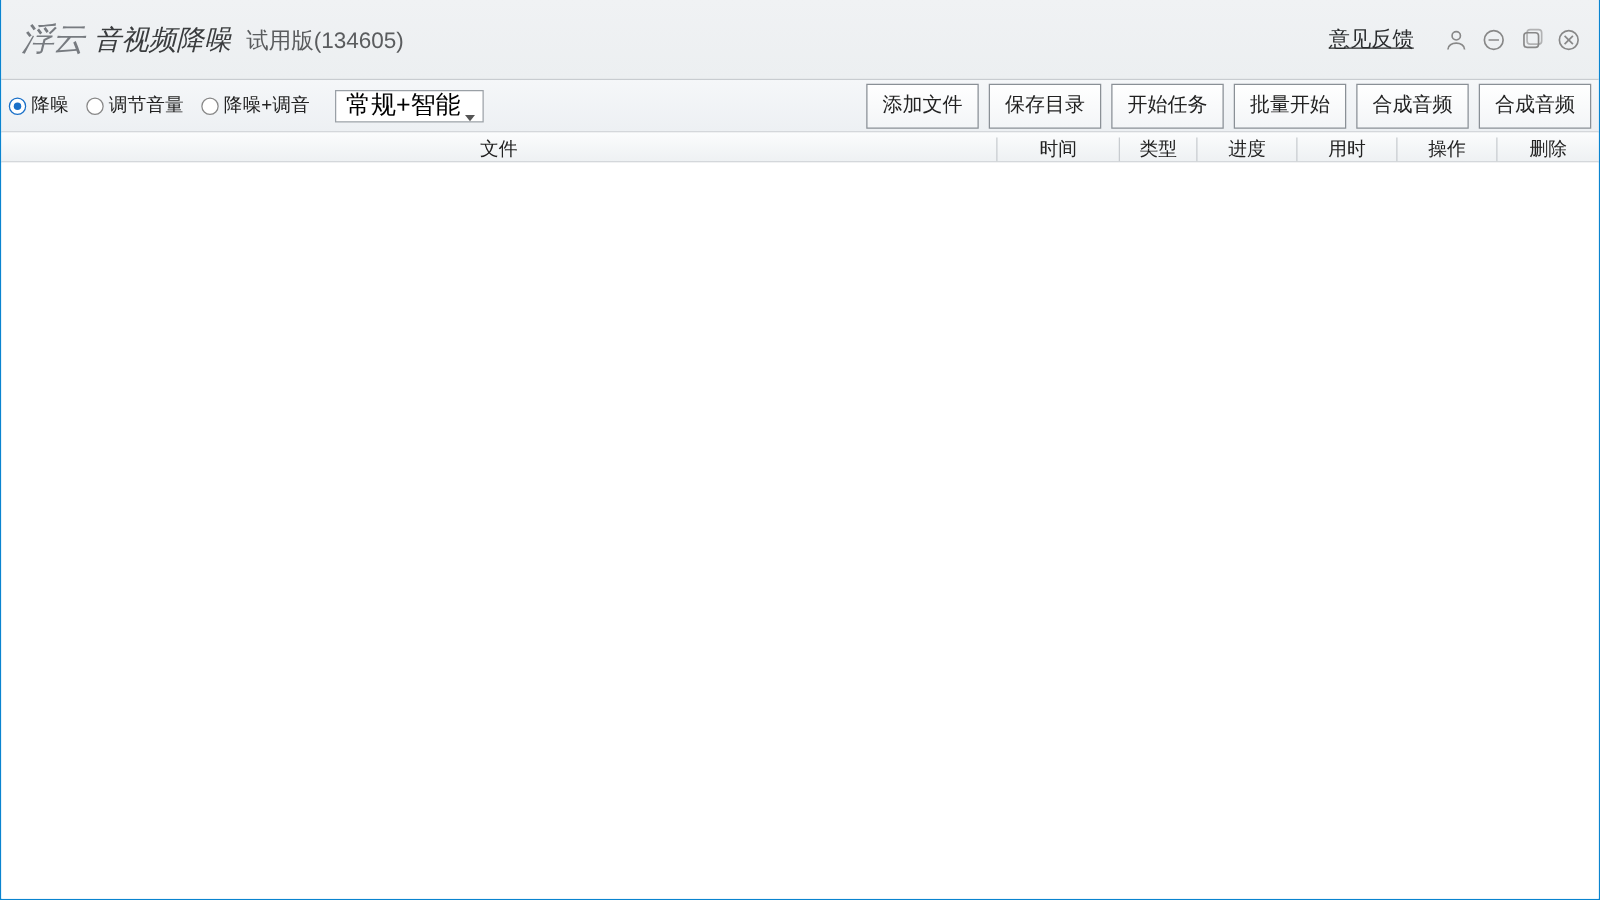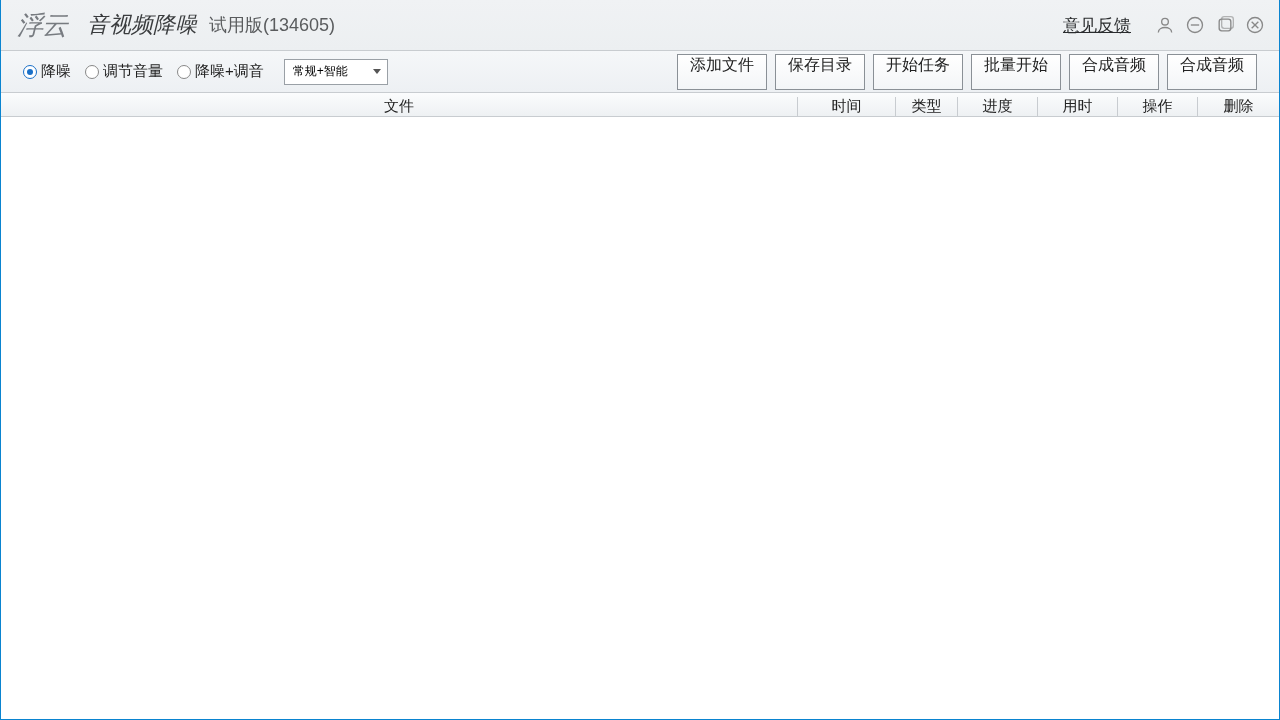--- a/index.html
+++ b/index.html
@@ -1,42 +1,41 @@
 <!DOCTYPE html>
 <html><head>
 <meta charset="utf-8">
 <style>
 * { margin: 0; padding: 0; box-sizing: border-box; }
 html, body { width: 1280px; height: 720px; overflow: hidden; font-family: "Microsoft YaHei", "PingFang SC", sans-serif; }
 body { background: #fff; border: 1px solid #0a84d0; border-top: none; }
 
 
 .titlebar {
-  height: 51px;
+  height: 64px;
   background: linear-gradient(to bottom, #f0f2f4 0%, #eceff1 100%);
   display: flex;
   align-items: center;
   padding: 0 12px 0 16px;
   border-bottom: 1px solid #c8ccd0;
 }
 .logo-text {
   font-family: "STXingkai", "KaiTi", cursive;
   font-size: 26px;
   font-style: italic;
   color: #777b80;
   margin-right: 8px;
   letter-spacing: -1px;
 }
 .app-title {
   font-family: "STXingkai", "KaiTi", serif;
   font-size: 22px;
   font-style: italic;
   color: #3a3c3e;
   margin-right: 12px;
-  margin-left: 12px;
 }
 .app-version {
   font-size: 18px;
   color: #5a5c5e;
 }
 .titlebar-spacer { flex: 1; }
 .feedback-link {
   font-size: 17px;
   color: #2a2c2e;
   text-decoration: underline;
@@ -52,51 +51,51 @@
 }
 .tb-icon svg { width: 20px; height: 20px; stroke: #888; fill: none; stroke-width: 1.6; }
 
 
 .toolbar {
   height: 42px;
   background: linear-gradient(to bottom, #f5f7f9 0%, #edf0f3 100%);
   border-bottom: 1px solid #c8ccd0;
   display: flex;
   align-items: center;
-  padding: 0 22px;
+  padding: 0 6px;
 }
 .radio-group { display: flex; align-items: center; gap: 14px; margin-right: 20px; }
 .radio-item { display: flex; align-items: center; gap: 4px; font-size: 15px; color: #222; cursor: pointer; }
 .radio-dot {
   width: 14px; height: 14px; border-radius: 50%;
   border: 1px solid #888; background: #fff; position: relative;
 }
 .radio-item.sel .radio-dot { border-color: #1a70c8; }
 .radio-item.sel .radio-dot::after {
   content: ""; position: absolute; left: 3px; top: 3px; width: 6px; height: 6px;
   background: #1a70c8; border-radius: 50%;
 }
 .mode-select {
   height: 26px; min-width: 104px;
   border: 1px solid #9aa0a6; background: #fff;
-  display: flex; align-items: center; padding: 0 6px 0 8px;
-  font-size: 12px; cursor: pointer; gap: 4px;
+  display: flex; align-items: flex-end; padding: 0 6px 0 8px;
+  font-size: 20px; cursor: pointer; gap: 4px;
 }
 .mode-select .caret {
   width: 0; height: 0; border-left: 4px solid transparent; border-right: 4px solid transparent;
   border-top: 5px solid #555; margin-left: auto;
 }
 .toolbar-spacer { flex: 1; }
 .btn-row { display: flex; gap: 8px; }
 .tbtn {
   height: 36px; padding: 0 12px;
   border: 1px solid #8a9096;
   background: linear-gradient(to bottom, #ffffff 0%, #f3f5f7 100%);
   font-size: 16px; color: #222; cursor: pointer;
-  display: flex; align-items: flex-start;
+  display: flex; align-items: center;
 }
 
 
 .table-header {
   height: 24px;
   display: flex;
   background: linear-gradient(to bottom, #fbfcfd 0%, #eef1f3 100%);
   border-bottom: 1px solid #c8ccd0;
   font-size: 15px; color: #222; align-items: flex-end;
 }

